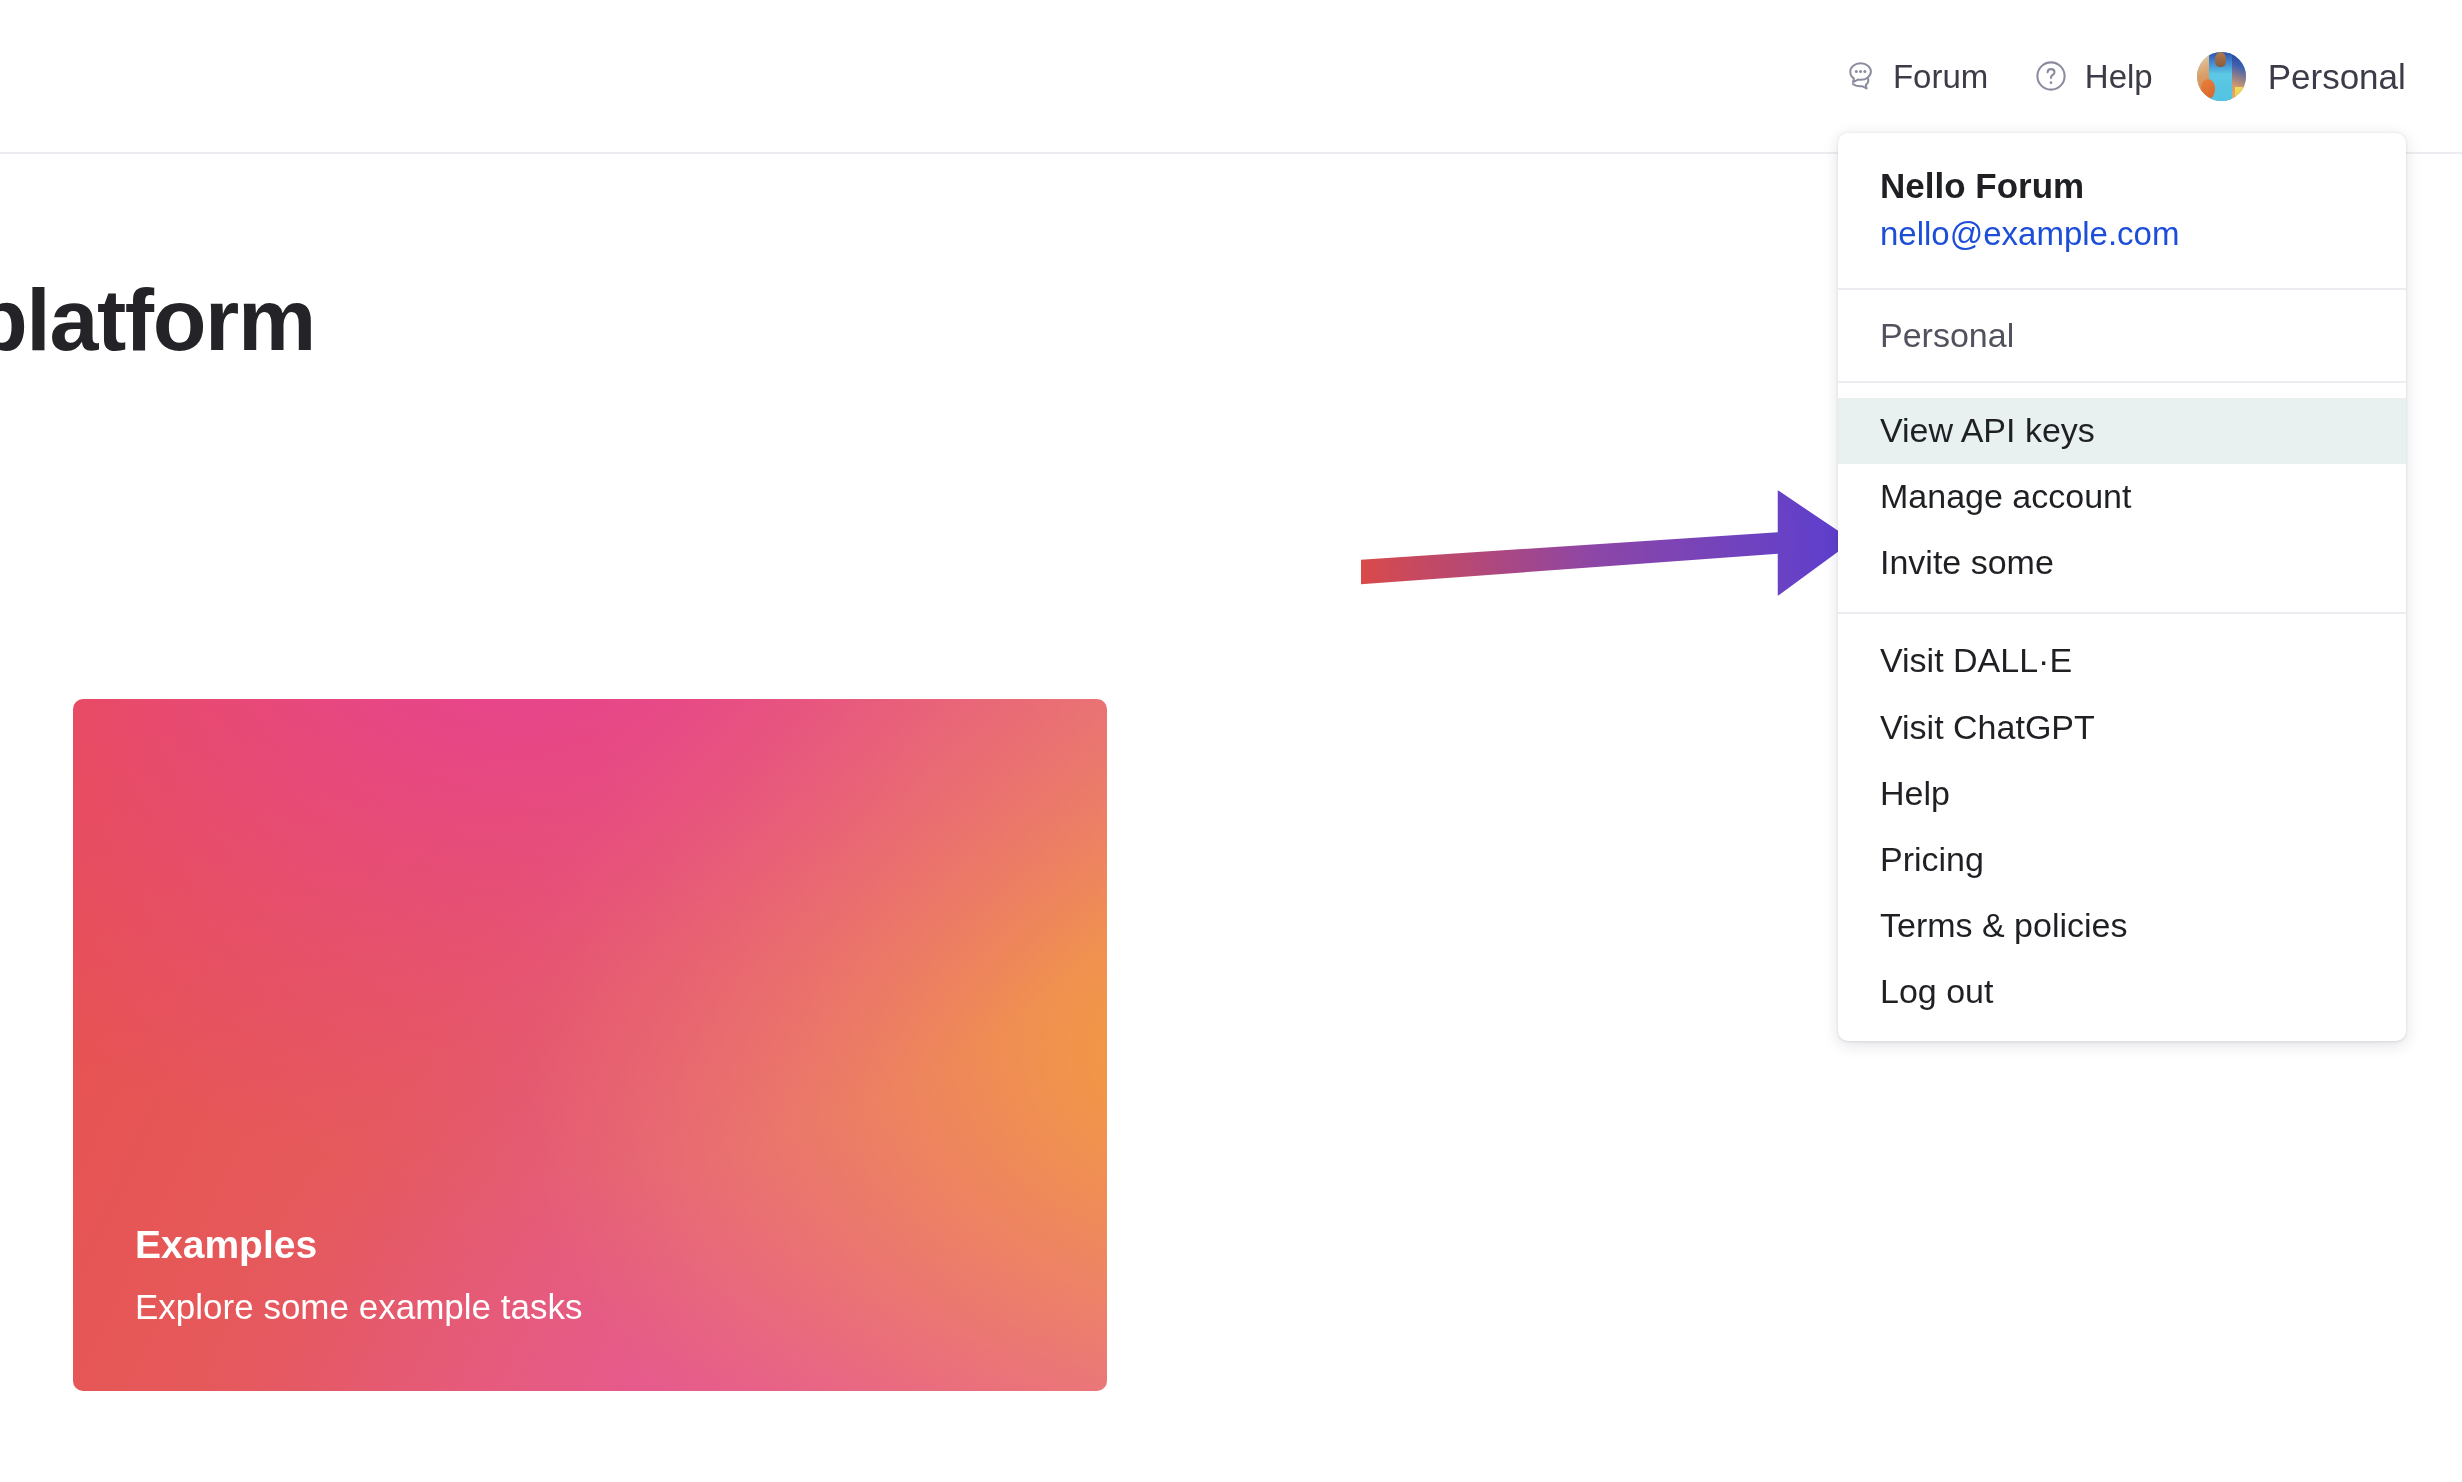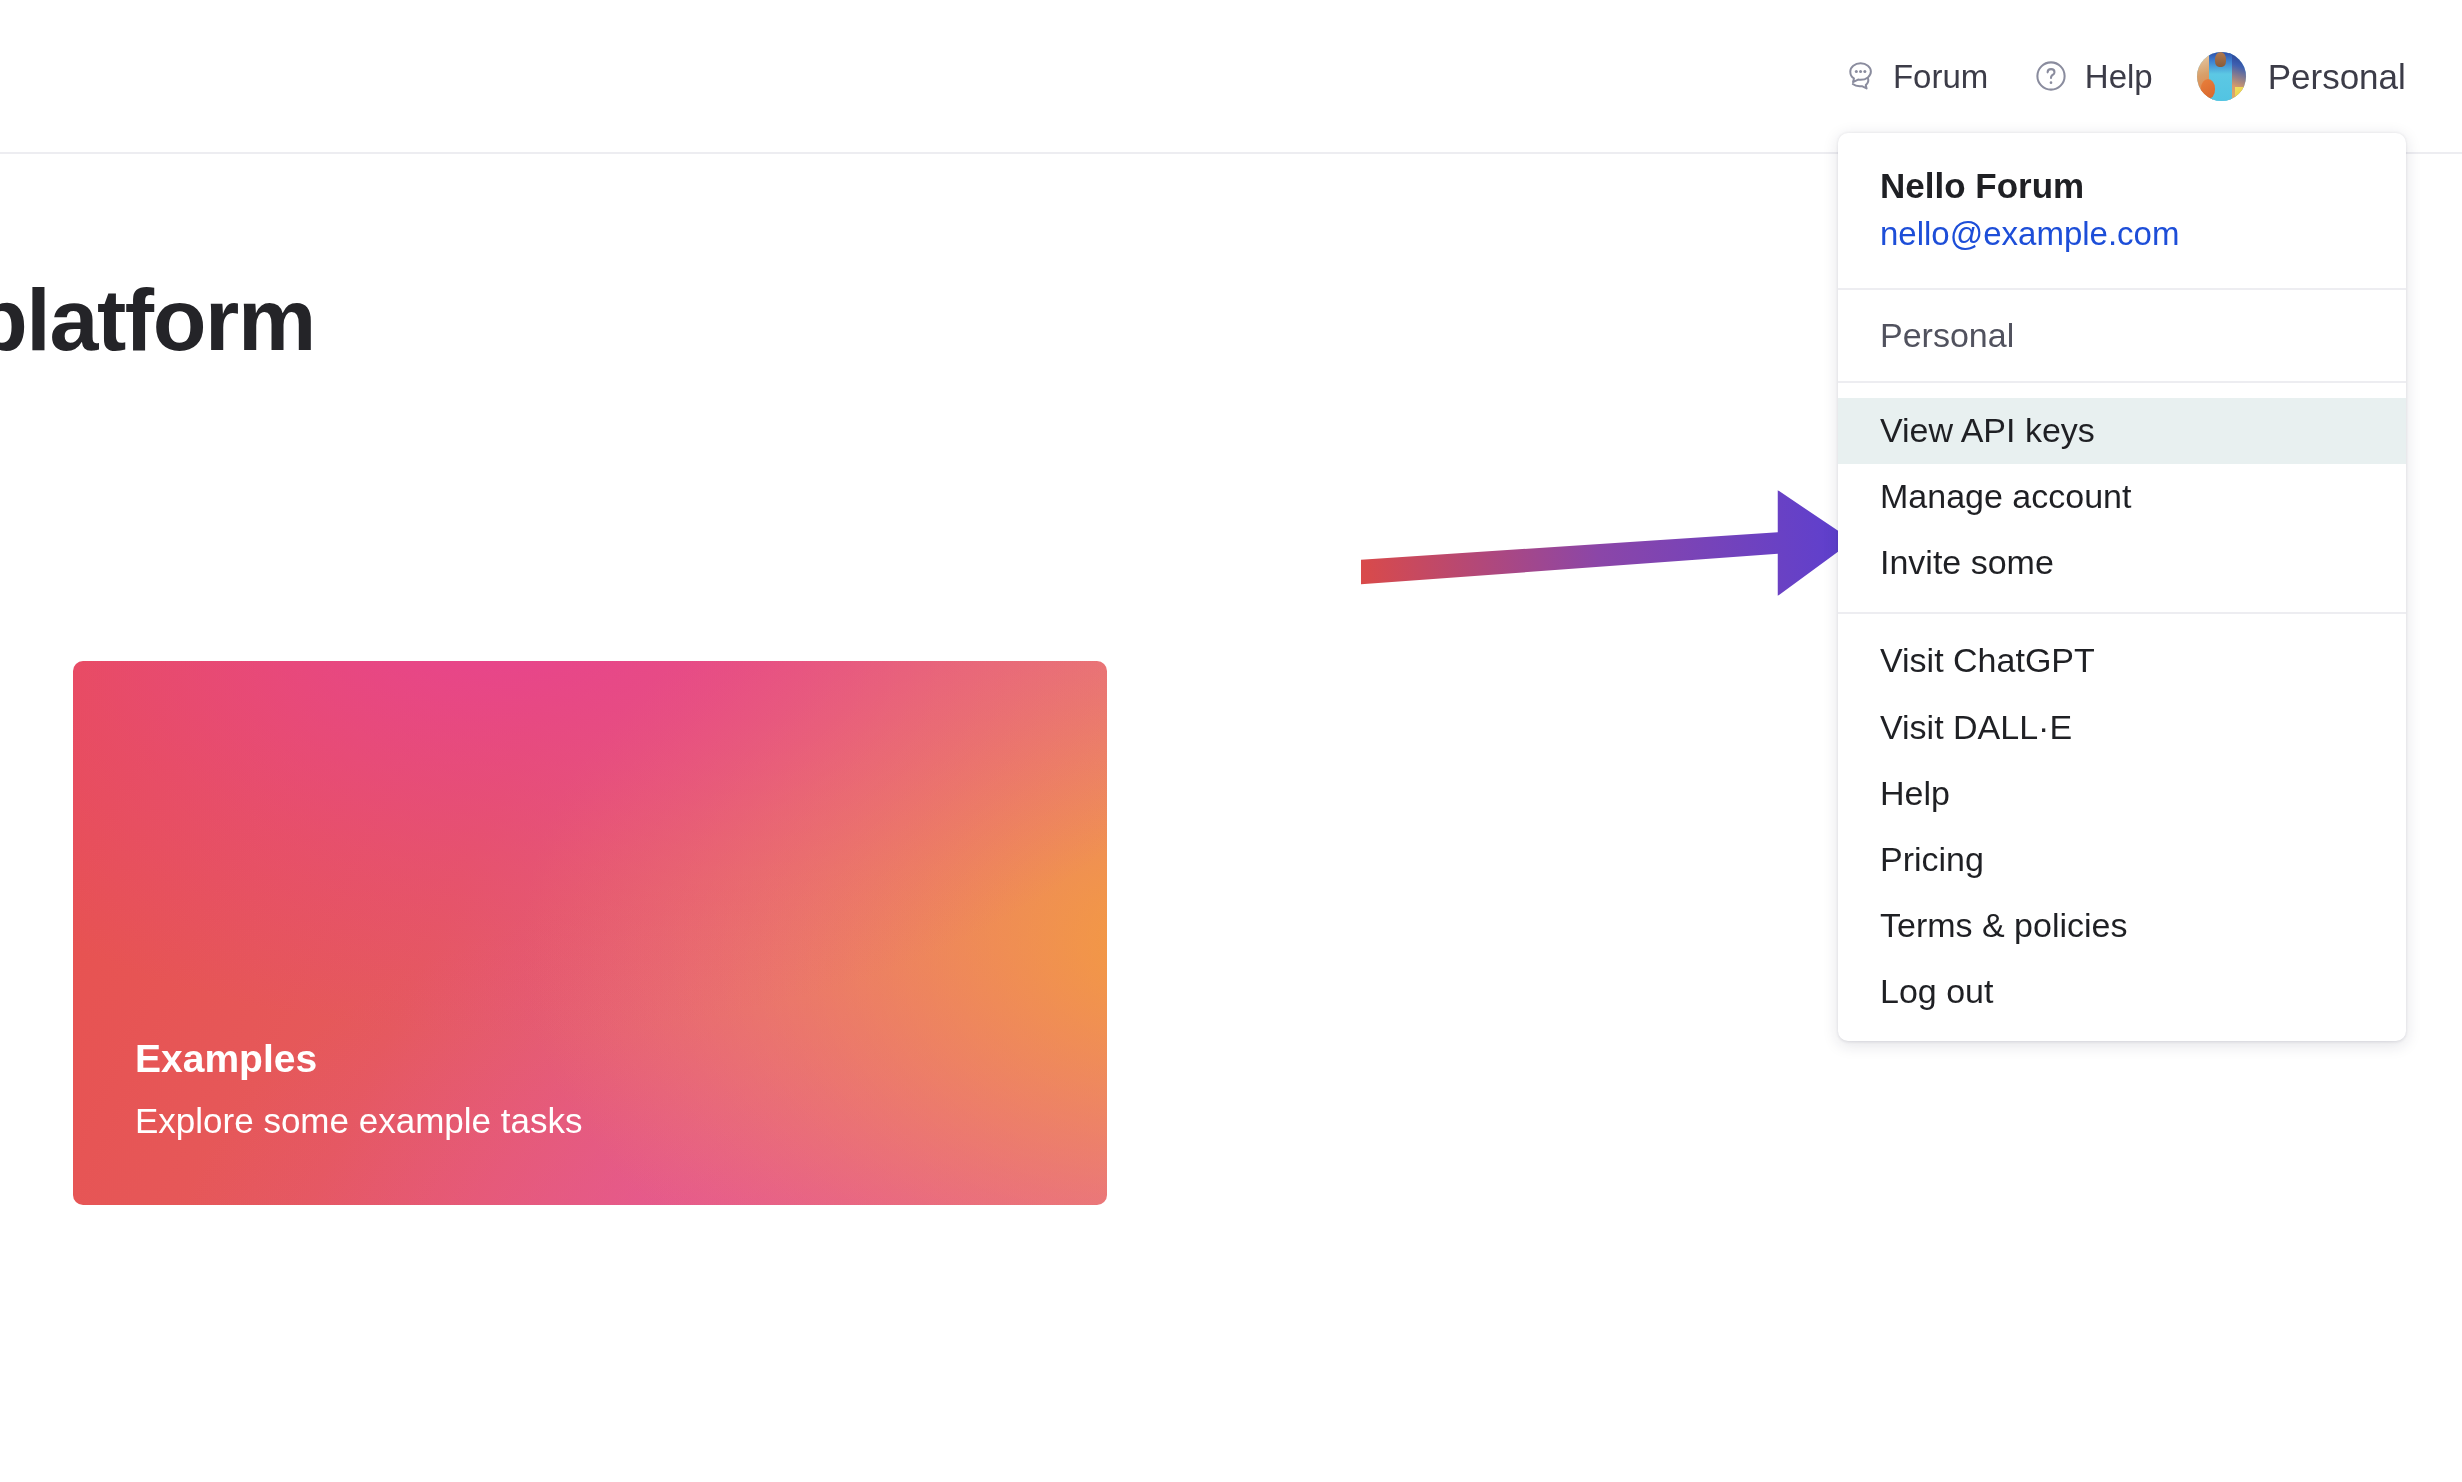--- a/index.html
+++ b/index.html
@@ -112,23 +112,23 @@
     font-size: 88px;
     font-weight: bold;
     color: #242428;
     letter-spacing: -1.4px;
     white-space: nowrap;
   }
 
   #examples-card {
     position: absolute;
     left: 73px;
-    top: 661px;
+    top: 699px;
     width: 1034px;
-    height: 544px;
+    height: 692px;
     border-radius: 10px;
     overflow: hidden;
     cursor: pointer;
     background:
       radial-gradient(115% 130% at 42% -12%, rgba(232,64,152,0.92) 0%, rgba(232,64,152,0.30) 38%, rgba(232,64,152,0) 62%),
       radial-gradient(95% 120% at 108% 52%, rgba(245,160,55,0.95) 0%, rgba(245,160,55,0.38) 40%, rgba(245,160,55,0) 68%),
       radial-gradient(110% 120% at 78% 112%, rgba(232,72,160,0.62) 0%, rgba(232,72,160,0) 62%),
       linear-gradient(115deg, #e8504e 0%, #e55a5c 38%, #e4667f 66%, #e26ea0 100%);
   }
   #card-text-block {
@@ -303,22 +303,22 @@
 
   <div class="menu-group">
     <div class="menu-item is-highlighted">View API keys</div>
     <div class="menu-item">Manage account</div>
     <div class="menu-item">Invite some</div>
   </div>
 
   <div class="menu-divider"></div>
 
   <div class="menu-group">
+    <div class="menu-item">Visit DALL·E</div>
     <div class="menu-item">Visit ChatGPT</div>
-    <div class="menu-item">Visit DALL·E</div>
     <div class="menu-item">Help</div>
     <div class="menu-item">Pricing</div>
     <div class="menu-item">Terms &amp; policies</div>
     <div class="menu-item">Log out</div>
   </div>
 
 </div>
 
 
 </body></html>

